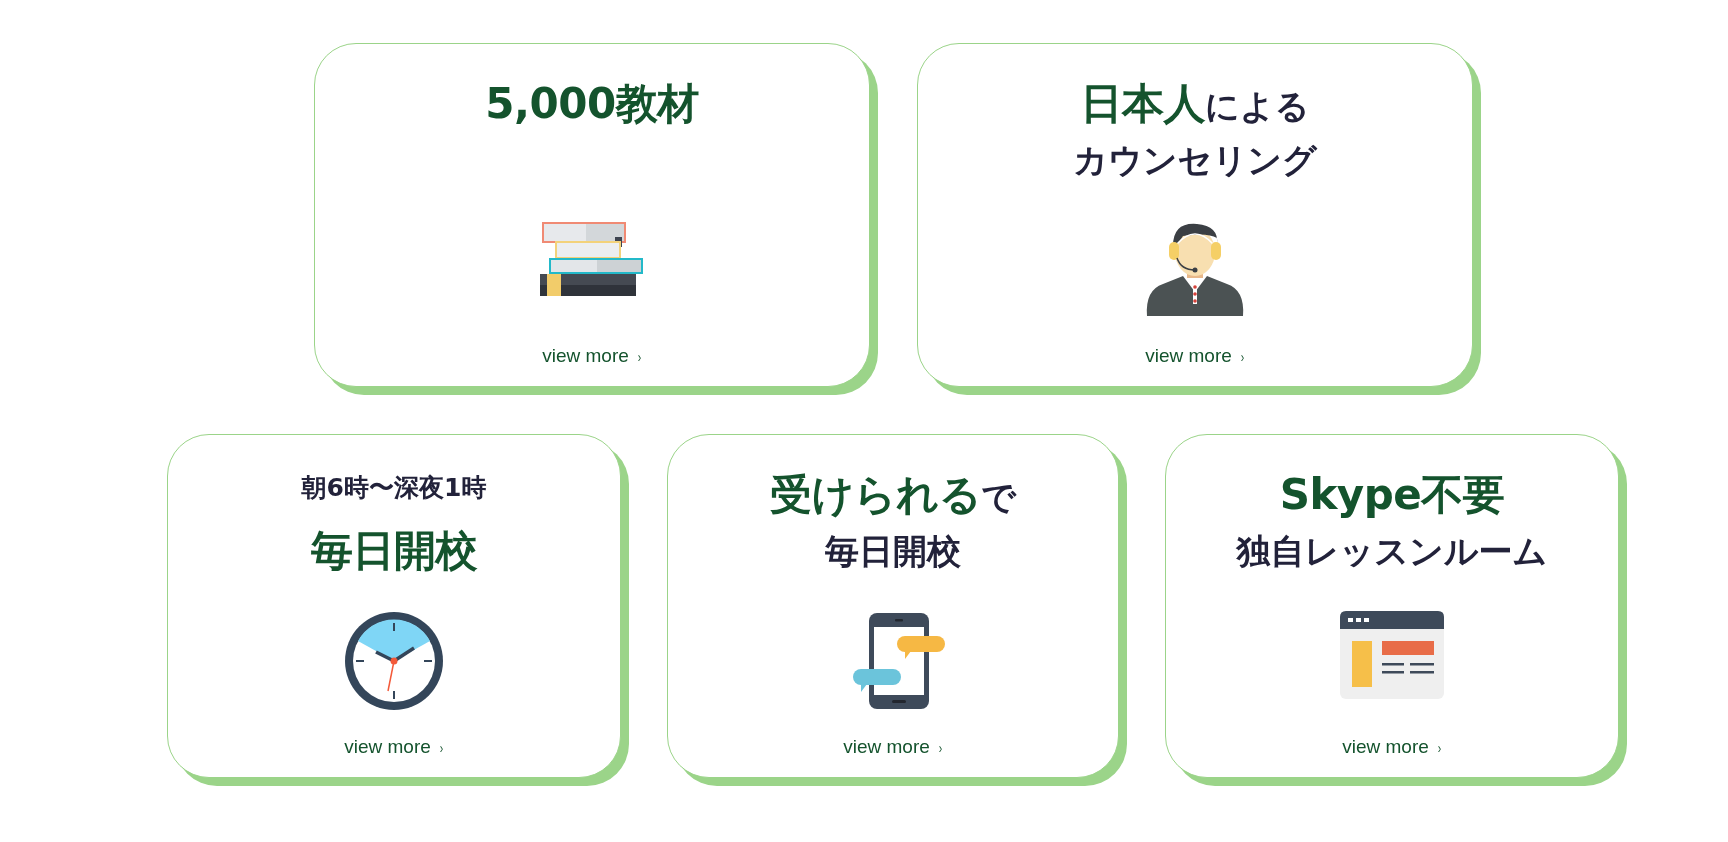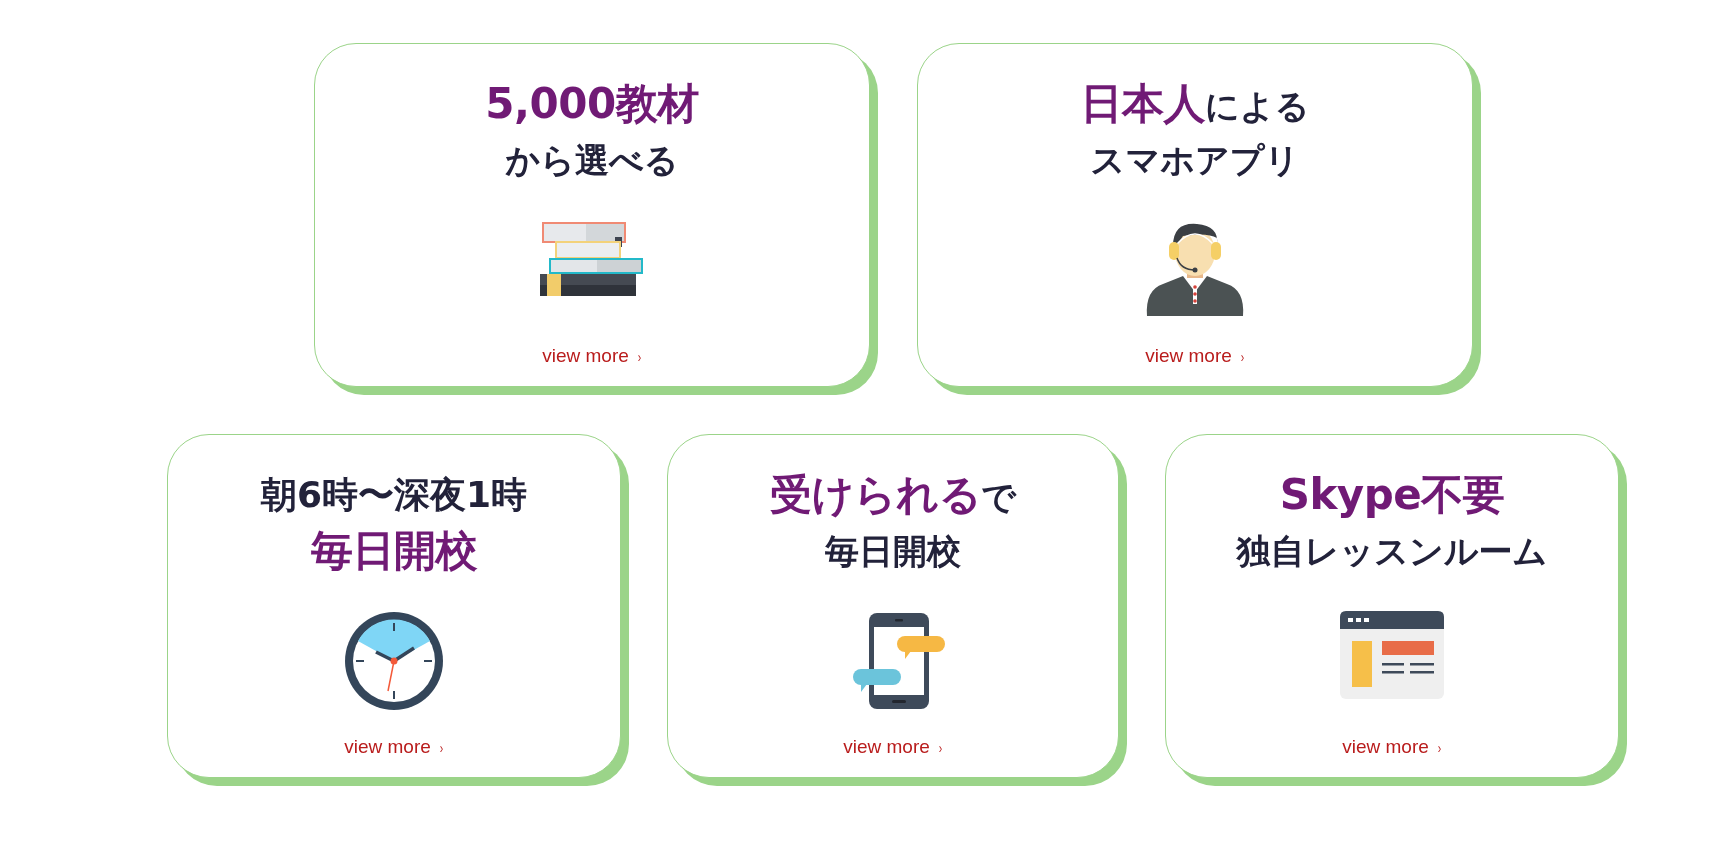--- a/index.html
+++ b/index.html
@@ -5,39 +5,36 @@
   html, body { margin: 0; padding: 0; background: #ffffff; }
   body { width: 1728px; height: 842px; position: relative; overflow: hidden;
          font-family: "DejaVu Sans", "Liberation Sans", sans-serif; color: #22223a; }
   .card {
     position: absolute; box-sizing: border-box;
     background: #ffffff; border: 1.5px solid #9bd489; border-radius: 42px;
     box-shadow: 8px 8px 0 0 #9bd489;
     text-align: center; cursor: pointer;
   }
   .title { position: absolute; left: 0; right: 0; font-weight: bold; white-space: nowrap; }
-  .g { color: #701a75; }
+  .g { color: #14532d; }
   .d { color: #22223a; }
   .big { font-size: 42px; letter-spacing: -0.5px; }
   .mid { font-size: 34px; font-family: Liberation Serif, serif; }
-  .sm { font-size: 36px; }
+  .sm { font-size: 25px; }
   .icon { position: absolute; left: 50%; transform: translateX(-50%); }
   .more { position: absolute; left: 0; right: 0; font-family: "Liberation Sans", sans-serif;
-          font-size: 19px; color: #b91c1c; }
+          font-size: 19px; color: #14532d; }
   .more .arrow { display: inline-block; margin-left: 8px; font-size: 15px; transform: scaleX(0.7); }
 </style>
 </head>
 <body>
 
 <div class="card" style="left:314px; top:43px; width:556px; height:344px;">
   <div class="title" style="top:32px;">
     <span class="g big">5,000教材</span>
-  </div>
-  <div class="title" style="top:94px;">
-    <span class="d mid">から選べる</span>
   </div>
   <div class="icon" style="top:178px; width:104px; height:74px;">
     <svg width="104" height="74" viewBox="0 0 104 74">
       <rect x="3" y="1" width="82" height="19" fill="#e7e9ec" stroke="#f08a74" stroke-width="2"></rect>
       <rect x="46" y="2" width="38" height="17" fill="#d3d7da"></rect>
       <rect x="75" y="15" width="7" height="10" fill="#3e4450"></rect>
       <rect x="16" y="20" width="64" height="16" fill="#eceef0" stroke="#f3d27a" stroke-width="2"></rect>
       <rect x="10" y="37" width="92" height="14" fill="#e3e6e9" stroke="#23b9c9" stroke-width="2"></rect>
       <rect x="57" y="38" width="44" height="12" fill="#cdd2d5"></rect>
       <rect x="0" y="52" width="96" height="22" fill="#454a52"></rect>
@@ -48,21 +45,21 @@
   <div class="more" style="top:301px;">
     <span>view more</span><span class="arrow">›</span>
   </div>
 </div>
 
 <div class="card" style="left:917px; top:43px; width:556px; height:344px;">
   <div class="title" style="top:32px;">
     <span class="g big">日本人</span><span class="d mid">による</span>
   </div>
   <div class="title" style="top:94px;">
-    <span class="d mid">スマホアプリ</span>
+    <span class="d mid">カウンセリング</span>
   </div>
   <div class="icon" style="top:176px; width:104px; height:100px;">
     <svg width="104" height="100" viewBox="0 0 104 100">
       <path d="M4 96 Q2 70 20 64 L40 56 L64 56 L84 64 Q102 70 100 96 Z" fill="#4b5253"></path>
       <path d="M40 56 L52 72 L64 56 Z" fill="#ffffff"></path>
       <rect x="50" y="62" width="4" height="22" fill="#ffffff"></rect>
       <circle cx="52" cy="67" r="1.8" fill="#d6423a"></circle>
       <circle cx="52" cy="74" r="1.8" fill="#d6423a"></circle>
       <circle cx="52" cy="81" r="1.8" fill="#d6423a"></circle>
       <rect x="44" y="44" width="16" height="14" fill="#e8b88a"></rect>

